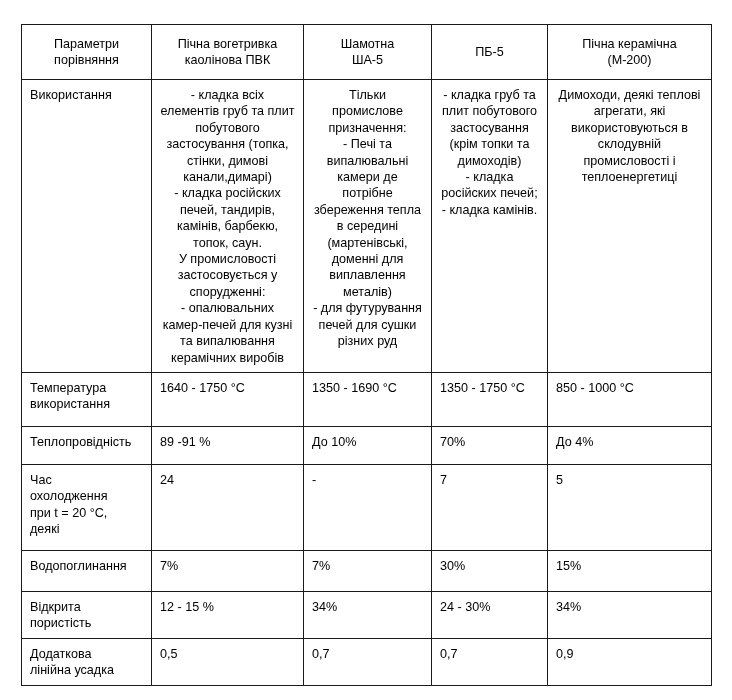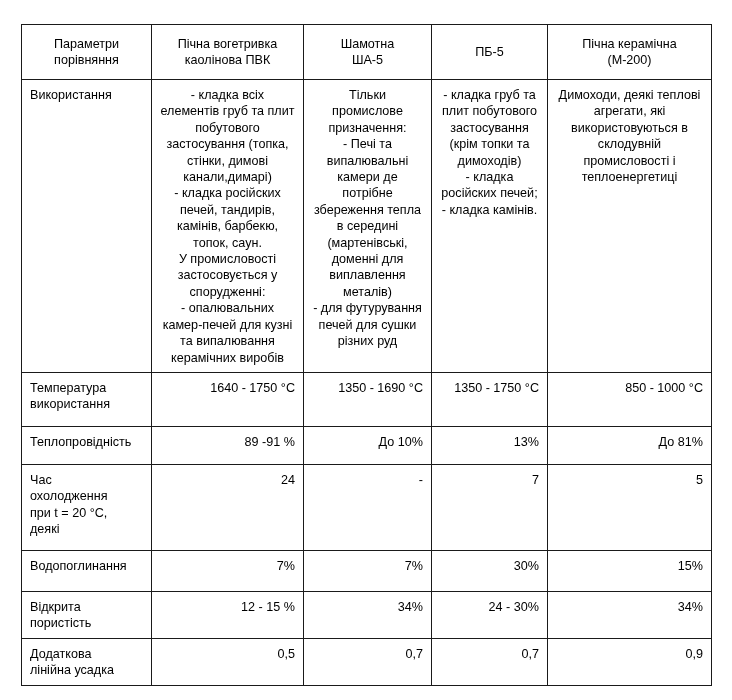--- a/index.html
+++ b/index.html
@@ -51,21 +51,21 @@
     height: 44px;
     padding: 5px 6px;
   }
   
   td.param {
     text-align: left;
     vertical-align: top;
   }
   
   td.value {
-    text-align: right;
+    text-align: left;
     vertical-align: top;
   }
   
   td.desc {
     text-align: center;
     vertical-align: top;
   }
   tr.usage-row td {
     height: 278px;
   }
@@ -159,24 +159,24 @@
           <td class="param">
             <span class="line">Теплопровідність</span>
           </td>
           <td class="value">
             <span class="line">89 -91 %</span>
           </td>
           <td class="value">
             <span class="line">До 10%</span>
           </td>
           <td class="value">
-            <span class="line">13%</span>
-          </td>
-          <td class="value">
-            <span class="line">До 81%</span>
+            <span class="line">70%</span>
+          </td>
+          <td class="value">
+            <span class="line">До 4%</span>
           </td>
         </tr>
         <tr class="r-cool">
           <td class="param">
             <span class="line">Час</span>
             <span class="line">охолодження</span>
             <span class="line">при t = 20 °C,</span>
             <span class="line">деякі</span>
           </td>
           <td class="value">

